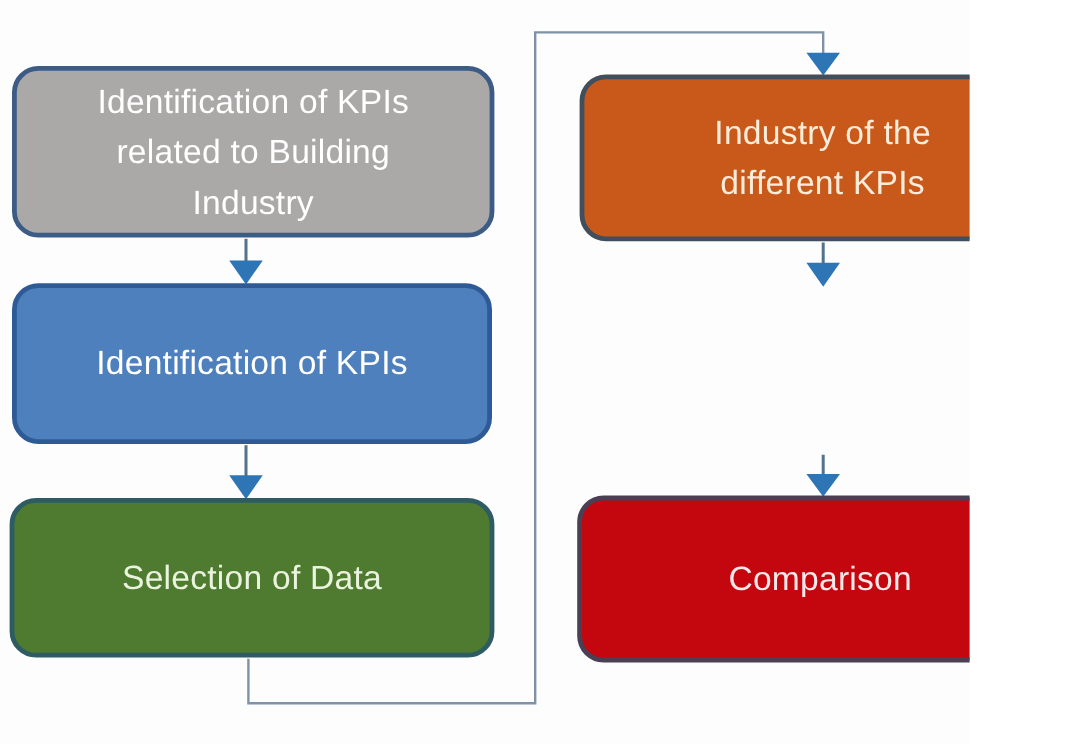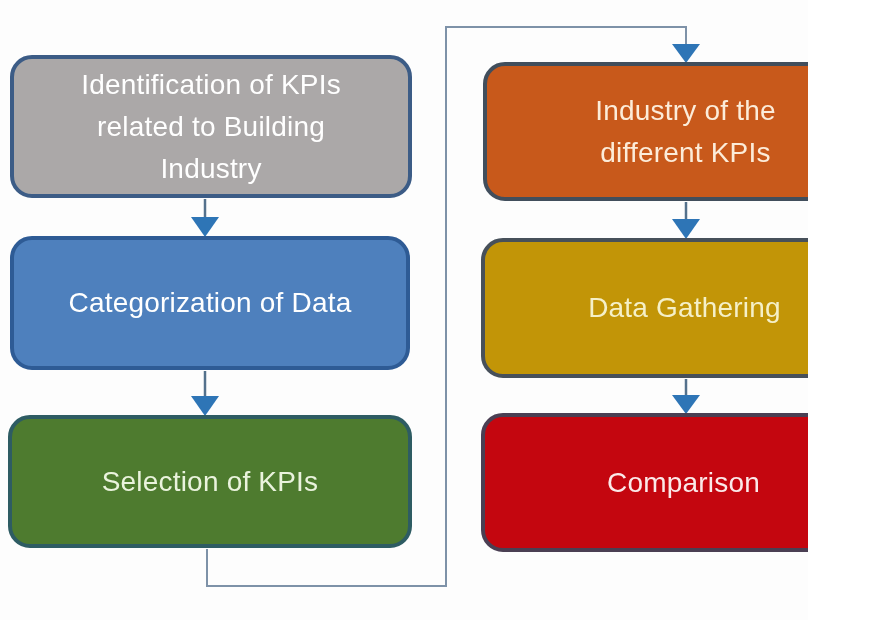--- a/index.html
+++ b/index.html
@@ -68,32 +68,29 @@
 
     <line class="stem" x1="686" y1="379" x2="686" y2="397"></line>
     <polygon class="head" points="672,395 700,395 686,414"></polygon>
   </svg>
 
   <div class="flow-node node-0" style="background: rgb(171, 168, 168); border-color: rgb(60, 92, 134); color: rgb(255, 255, 255);">
     <span>Identification of KPIs related to Building Industry</span>
   </div>
 
   <div class="flow-node node-1" style="background: rgb(78, 128, 189); border-color: rgb(46, 91, 149); color: rgb(255, 255, 255);">
-    <span>Categorization of Data</span>
+    <span>Identification of KPIs</span>
   </div>
 
   <div class="flow-node node-2" style="background: rgb(78, 123, 47); border-color: rgb(46, 92, 99); color: rgb(234, 243, 221);">
-    <span>Selection of KPIs</span>
+    <span>Selection of Data</span>
   </div>
 
   <div class="flow-node node-3" style="background: rgb(200, 89, 27); border-color: rgb(65, 78, 92); color: rgb(252, 236, 217);">
     <span>Industry of the different KPIs</span>
   </div>
 
-  <div class="flow-node node-4" style="background: rgb(194, 149, 7); border-color: rgb(71, 80, 90); color: rgb(245, 240, 200);">
-    <span>Data Gathering</span>
-  </div>
 
   <div class="flow-node node-5" style="background: rgb(196, 6, 15); border-color: rgb(74, 63, 83); color: rgb(251, 233, 233);">
     <span>Comparison</span>
   </div>
 
 </div>
 
 </body></html>

